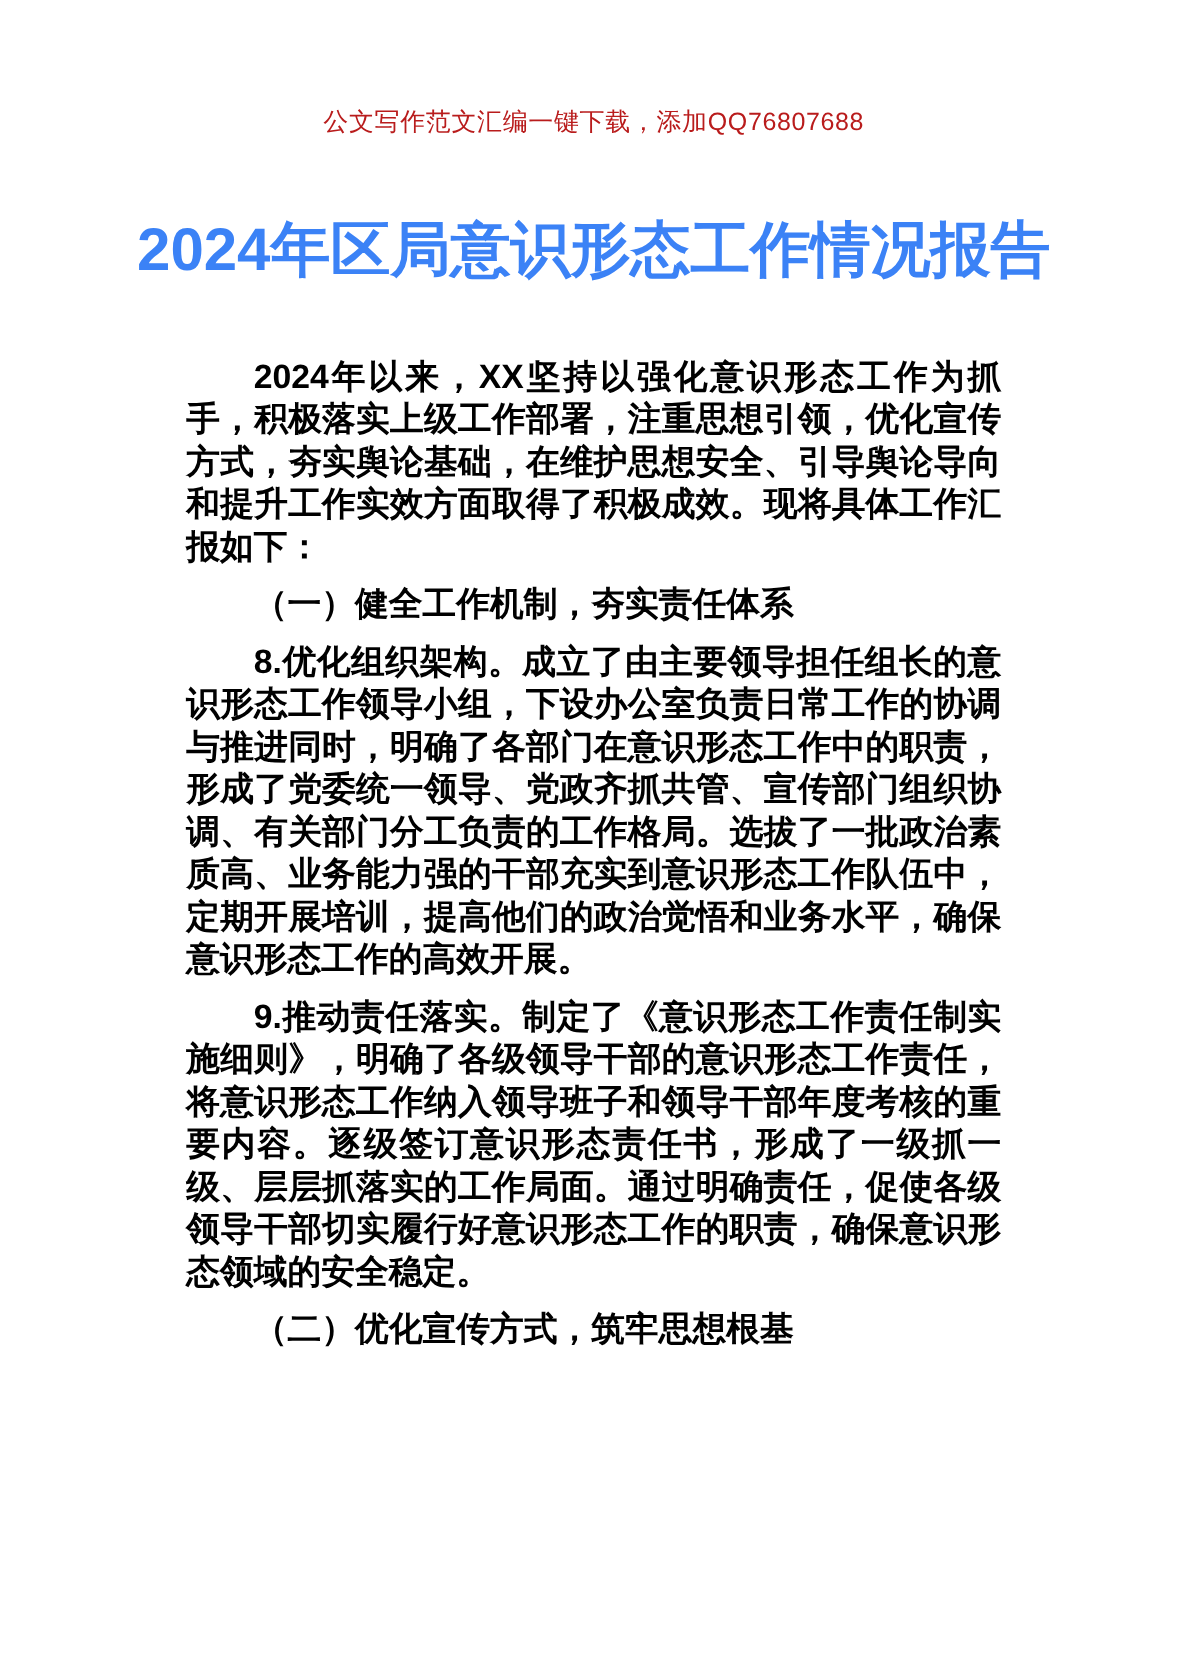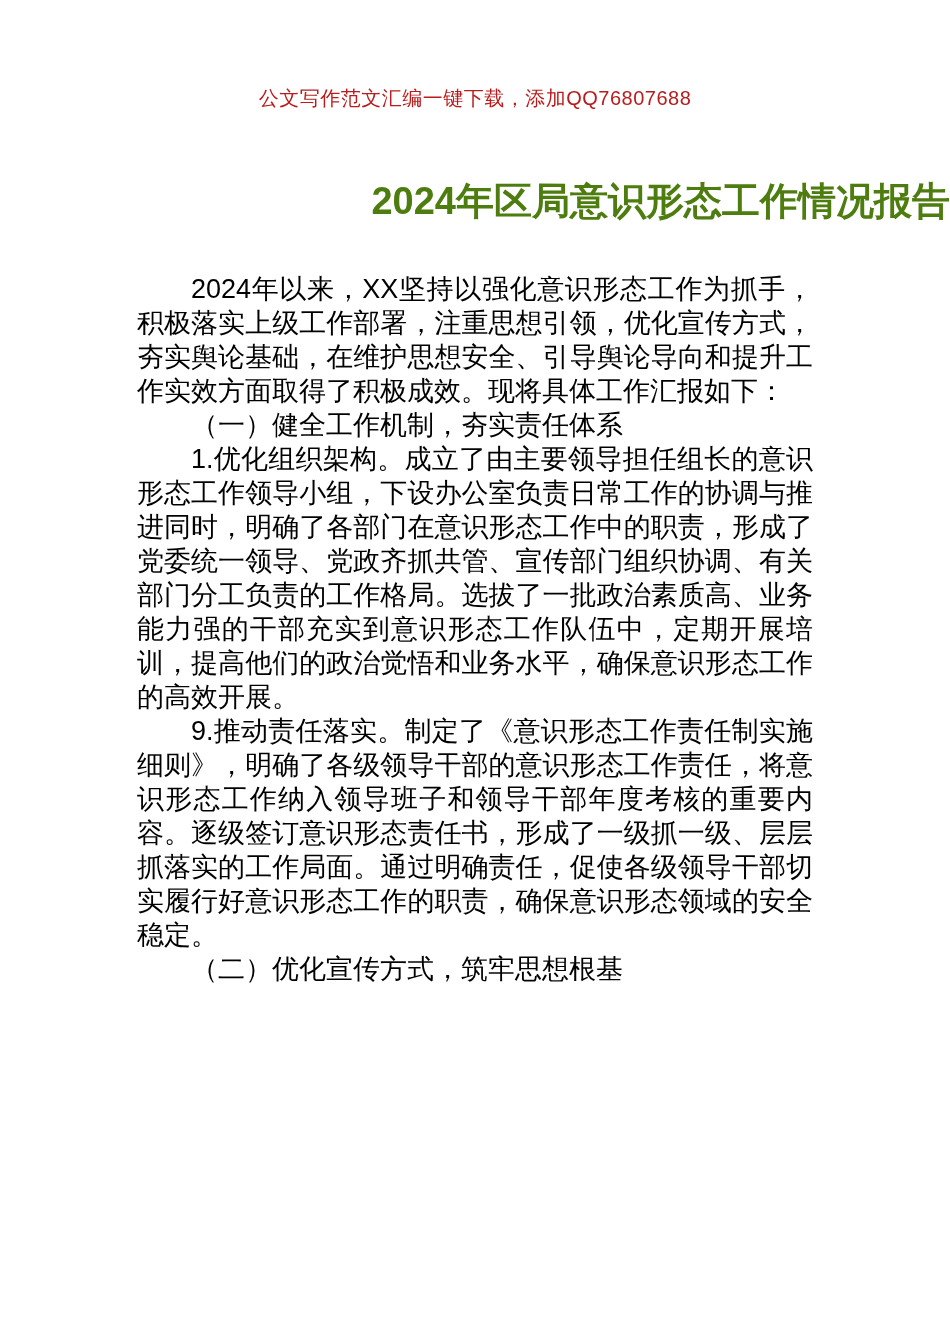--- a/index.html
+++ b/index.html
@@ -28,52 +28,53 @@
     line-height: 26px;
     color: #b91c1c;
     letter-spacing: 0.5px;
   }
   .doc-title {
     position: absolute;
     top: 177px;
     left: 0;
     width: 100%;
     margin: 0;
-    text-align: right;
-    font-size: 38px;
+    text-align: center;
+    font-size: 48px;
     line-height: 48px;
     font-weight: 700;
-    color: #4d7c0f;
+    color: #3b82f6;
   }
   .content {
     position: absolute;
     top: 272px;
     left: 137px;
     width: 676px;
     font-size: 27px;
     line-height: 34px;
     text-align: justify;
     color: #000000;
   }
   .para {
-    margin: 0;
+    margin: 12px;
     padding: 0;
     text-indent: 2em;
+    font-weight: bold;
   }
 </style>
 </head>
 <body>
 
 <div class="page">
 
   <div class="notice">公文写作范文汇编一键下载，添加QQ76807688</div>
 
   <h1 class="doc-title">2024年区局意识形态工作情况报告</h1>
 
   <div class="content">
     <p class="para">2024年以来，XX坚持以强化意识形态工作为抓手，积极落实上级工作部署，注重思想引领，优化宣传方式，夯实舆论基础，在维护思想安全、引导舆论导向和提升工作实效方面取得了积极成效。现将具体工作汇报如下：</p>
     <p class="para">（一）健全工作机制，夯实责任体系</p>
-    <p class="para">1.优化组织架构。成立了由主要领导担任组长的意识形态工作领导小组，下设办公室负责日常工作的协调与推进同时，明确了各部门在意识形态工作中的职责，形成了党委统一领导、党政齐抓共管、宣传部门组织协调、有关部门分工负责的工作格局。选拔了一批政治素质高、业务能力强的干部充实到意识形态工作队伍中，定期开展培训，提高他们的政治觉悟和业务水平，确保意识形态工作的高效开展。</p>
+    <p class="para">8.优化组织架构。成立了由主要领导担任组长的意识形态工作领导小组，下设办公室负责日常工作的协调与推进同时，明确了各部门在意识形态工作中的职责，形成了党委统一领导、党政齐抓共管、宣传部门组织协调、有关部门分工负责的工作格局。选拔了一批政治素质高、业务能力强的干部充实到意识形态工作队伍中，定期开展培训，提高他们的政治觉悟和业务水平，确保意识形态工作的高效开展。</p>
     <p class="para">9.推动责任落实。制定了《意识形态工作责任制实施细则》，明确了各级领导干部的意识形态工作责任，将意识形态工作纳入领导班子和领导干部年度考核的重要内容。逐级签订意识形态责任书，形成了一级抓一级、层层抓落实的工作局面。通过明确责任，促使各级领导干部切实履行好意识形态工作的职责，确保意识形态领域的安全稳定。</p>
     <p class="para">（二）优化宣传方式，筑牢思想根基</p>
   </div>
 
 </div>
 
 </body></html>

